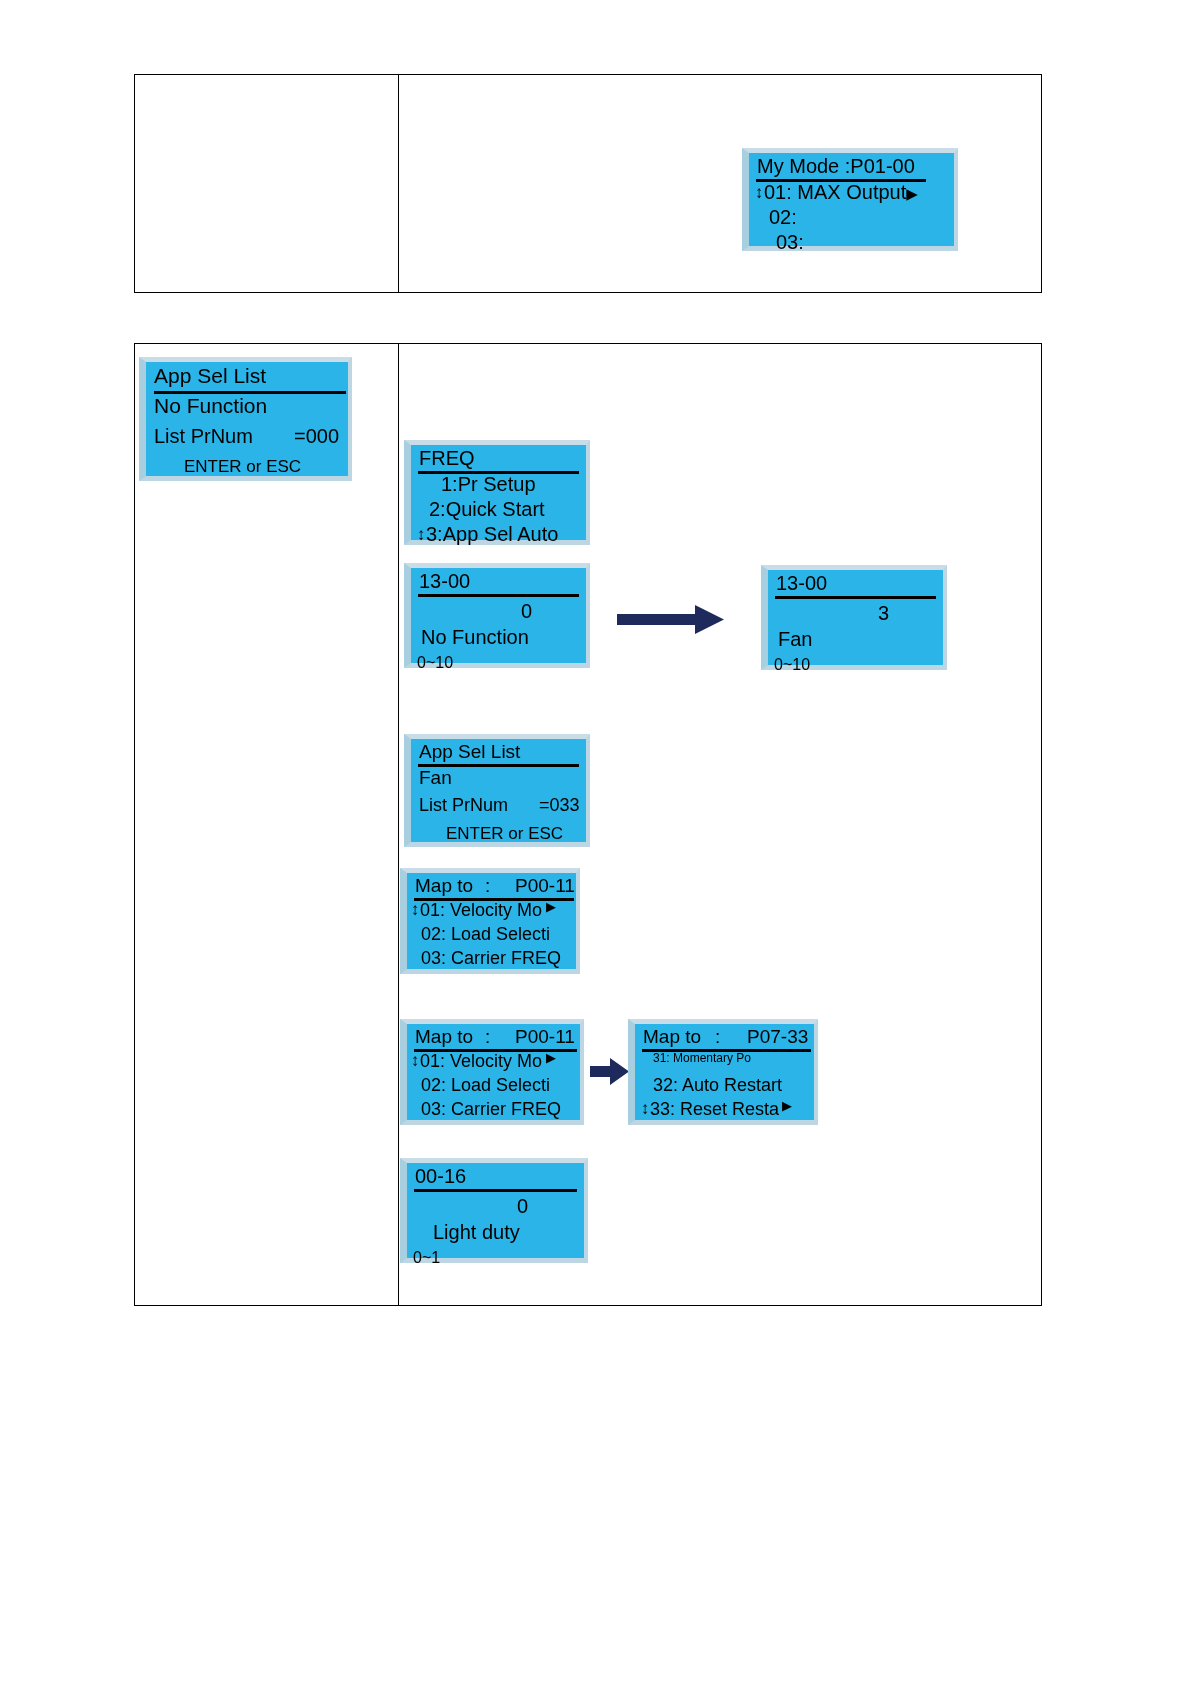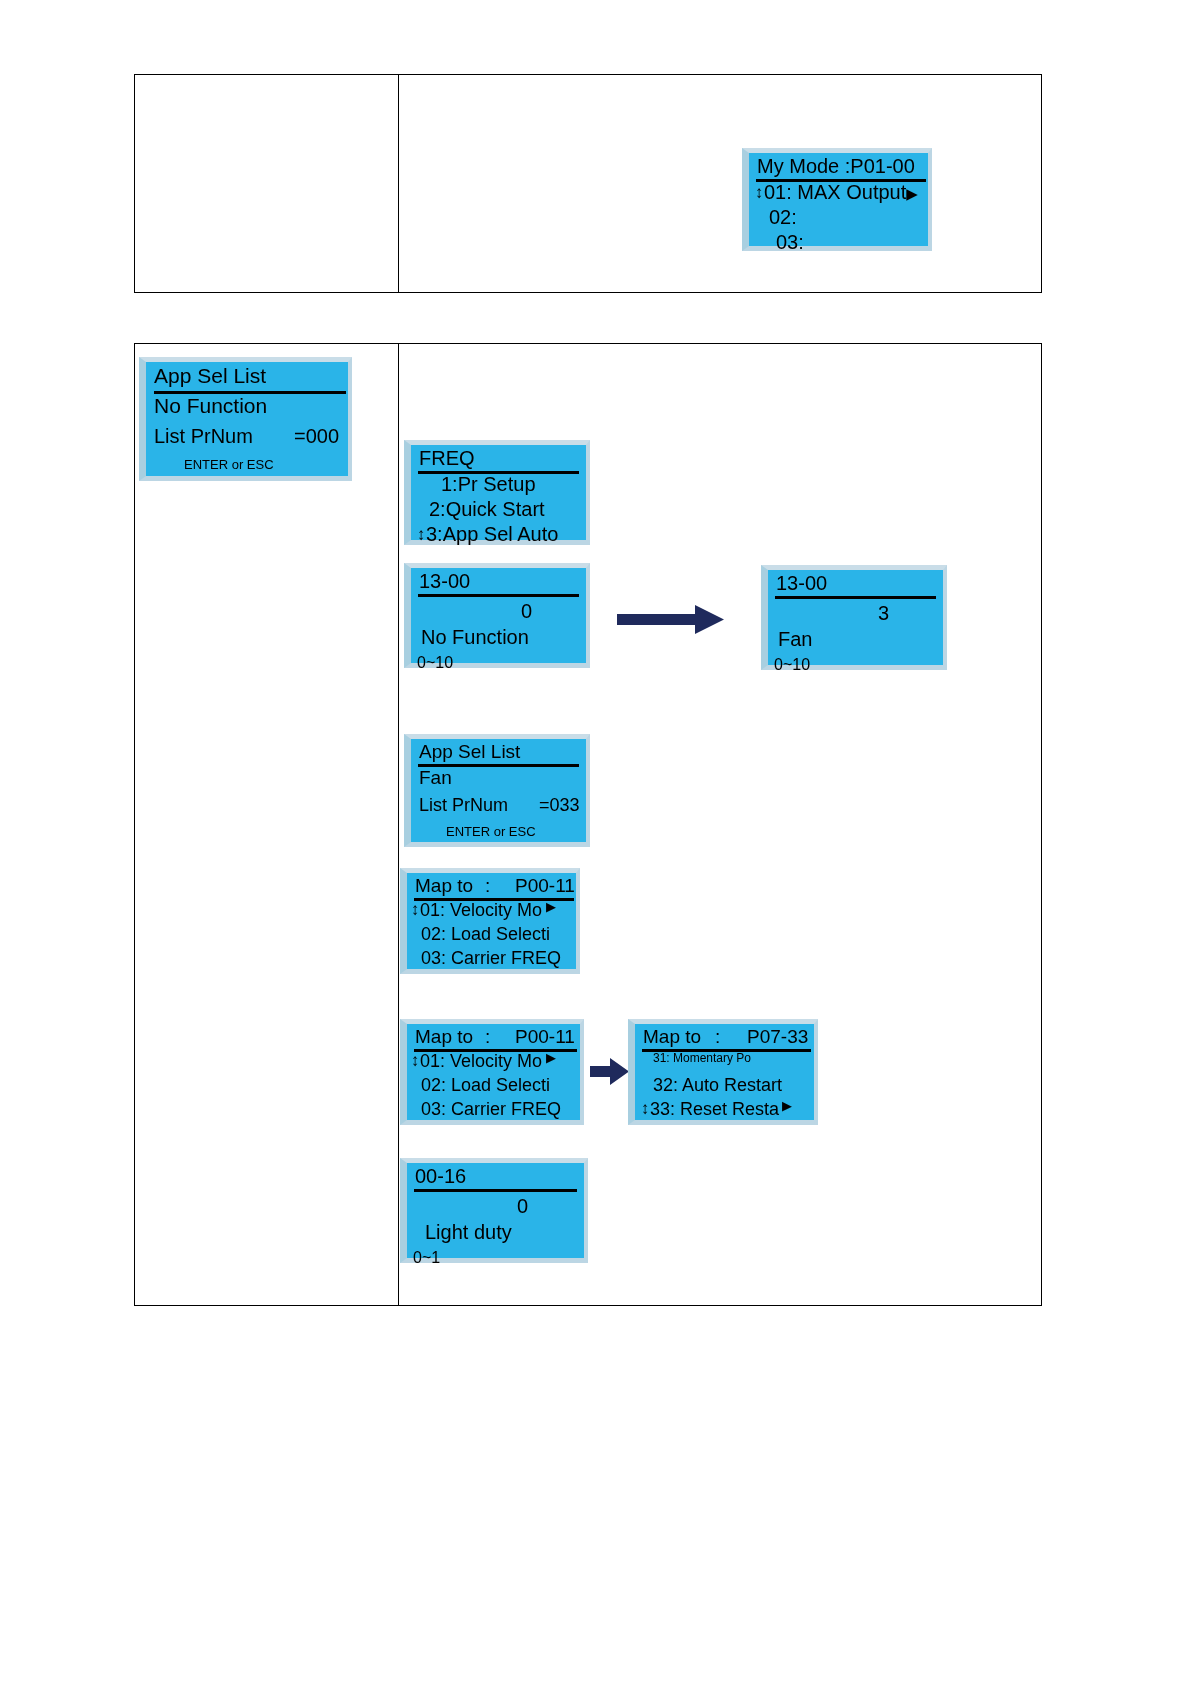--- a/index.html
+++ b/index.html
@@ -33,21 +33,21 @@
     white-space:nowrap;
   }
   .title-rule{
     position:absolute;height:0;border-top:3px solid #000;
   }
 
   .lcd-row{
     position:absolute;font-size:20px;white-space:nowrap;
   }
   .lcd-small{
-    position:absolute;font-size:13px;white-space:nowrap;
+    position:absolute;font-size:17px;white-space:nowrap;
   }
   .lcd-tiny{
     position:absolute;font-size:16px;white-space:nowrap;
   }
   .updown{
     display:inline-block;width:10px;text-align:center;
     font-size:17px;line-height:1;position:relative;top:-1px;
   }
   .rarrow{
     display:inline-block;font-size:15px;line-height:1;
@@ -56,21 +56,21 @@
   
   .flowarrow{position:absolute;}
 </style>
 </head>
 <body>
 
 <div class="table-box" style="left:134px;top:74px;width:908px;height:219px;">
   <div class="vdiv" style="left:263px;"></div>
 </div>
 
-<div class="lcd" style="left:742px;top:148px;width:190px;height:103px;">
+<div class="lcd" style="left:742px;top:148px;width:216px;height:103px;">
   <div class="lcd-inner">
     <span class="lcd-title">My Mode  :P01-00</span>
     <div class="title-rule" style="left:7px;top:26px;width:170px;"></div>
 
     <div class="lcd-row" style="left:5px;top:28px;">
       <span class="updown">↕</span><span>01: MAX Output</span><span class="rarrow">▶</span>
     </div>
     <div class="lcd-row" style="left:20px;top:53px;">
       <span>02:</span>
     </div>
@@ -209,16 +209,16 @@
       <span class="updown">↕</span><span>33: Reset Resta</span><span class="rarrow" style="font-size:13px;position:relative;top:-5px;left:3px;">▶</span>
     </div>
   </div>
 </div>
 
 <div class="lcd" style="left:400px;top:1158px;width:188px;height:105px;">
   <div class="lcd-inner">
     <span class="lcd-title">00-16</span>
     <div class="title-rule" style="left:7px;top:26px;width:163px;"></div>
     <div class="lcd-row" style="left:110px;top:32px;">0</div>
-    <div class="lcd-row" style="left:18px;top:58px;">Light duty</div>
+    <div class="lcd-row" style="left:26px;top:58px;">Light duty</div>
     <div class="lcd-tiny" style="left:6px;top:86px;">0~1</div>
   </div>
 </div>
 
 </body></html>

